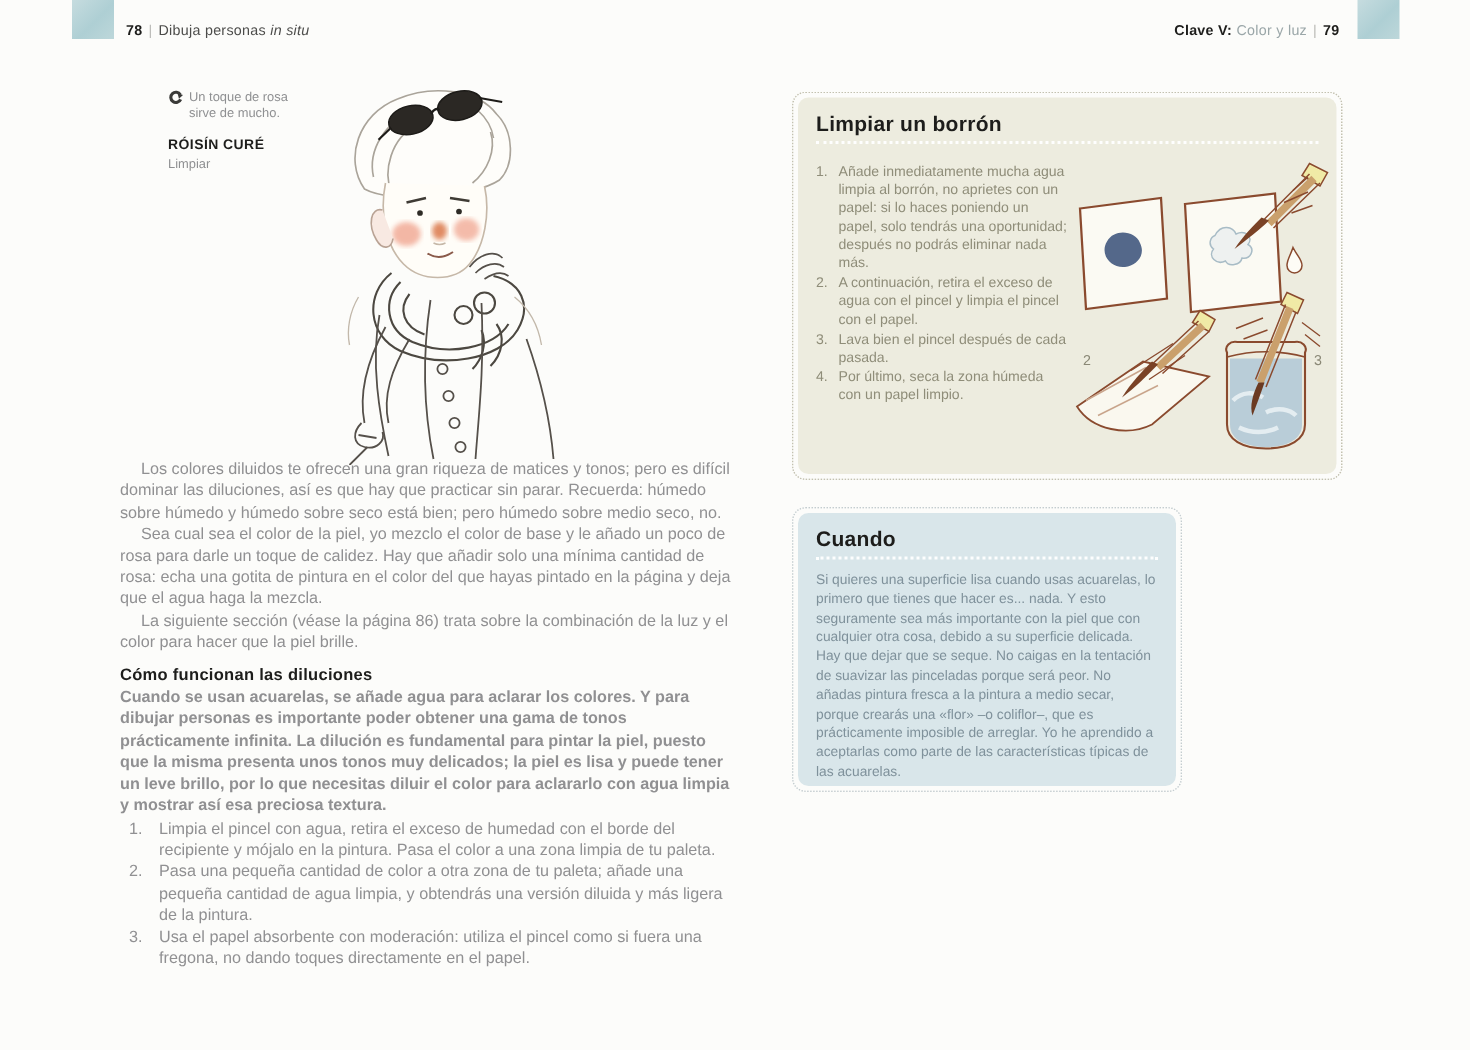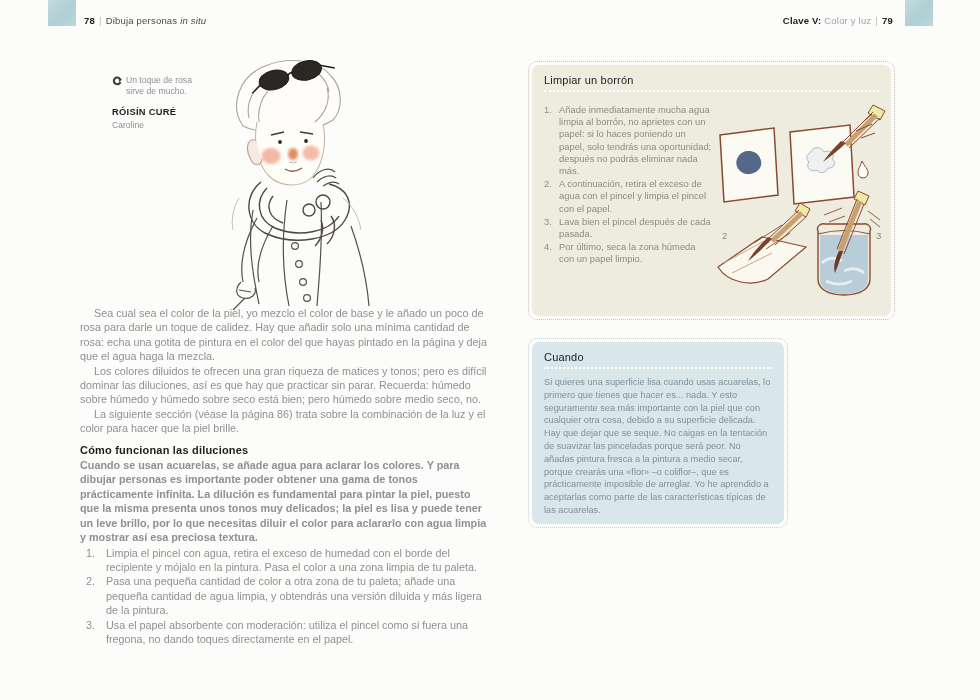--- a/index.html
+++ b/index.html
@@ -37,21 +37,21 @@
   .stepslist .step{display:flex;margin:0;}
   .stepslist .num{width:20px;flex:0 0 20px;text-align:left;padding-left:6px;}
   .stepslist .txt{flex:1;}
 
   
   .dotframe{border:1px dotted #c3c1b0;border-radius:9px;padding:3px;box-sizing:border-box;}
   .dotframe.blue{border-color:#c4cdd0;}
   .tintbox{width:100%;height:100%;box-sizing:border-box;border-radius:7px;padding:9px 12px 10px 12px;}
   .tintbox.cream{background:#edecdf;}
   .tintbox.blue{background:#d9e6ea;}
-  .boxhead{font-size:11px;font-weight:normal;color:#1d1d1b;letter-spacing:.2px;}
+  .boxhead{font-size:14px;font-weight:bold;color:#1d1d1b;letter-spacing:.2px;}
   .dotsep{height:0;border-bottom:2px dotted rgba(255,255,255,.95);margin:4px 0 7px 0;}
   .boxtext-olive{font-size:9.4px;line-height:12.2px;color:#8f8d79;}
   .boxtext-blue{font-size:9.2px;line-height:12.8px;color:#7f919b;}
   .boxcols{display:flex;}
   .boxcols .lcol{width:168px;flex:0 0 168px;}
   .boxcols .rcol{flex:1;position:relative;}
   .ministeps{margin:5px 0 0 0;padding:0;list-style:none;}
   .ministeps .step{display:flex;margin:0 0 1px 0;}
   .ministeps .num{width:15px;flex:0 0 15px;}
   .ministeps .txt{flex:1;}
@@ -66,32 +66,32 @@
   <div class="abs corner" style="left:48px;top:0;"></div>
   <div class="abs corner" style="left:905px;top:0;"></div>
 
   <div class="abs runhead" style="left:84px;top:15px;">
     <b>78</b><span class="sep">|</span><span>Dibuja personas</span>&nbsp;<i>in situ</i>
   </div>
   <div class="abs runhead" style="right:87px;top:15px;text-align:right;">
     <b>Clave V:</b>&nbsp;<span class="lite">Color y luz</span><span class="sep">|</span><b>79</b>
   </div>
 
-  <div class="abs caption" style="left:112px;top:75px;">
+  <div class="abs caption" style="left:112px;top:59px;">
     <div class="note-row">
       <span style="flex:0 0 10px;padding-top:1px;">
         <svg width="10" height="10" viewBox="0 0 10 10">
           <path d="M8.2,3.2 A3.4,3.4 0 1 0 8.4,6.2" fill="none" stroke="#3a3a38" stroke-width="2.1"></path>
           <polygon points="6.4,2.2 10,3.4 7.3,5.9" fill="#3a3a38"></polygon>
         </svg>
       </span>
       <span>Un toque de rosa sirve de mucho.</span>
     </div>
     <div class="artist">RÓISÍN CURÉ</div>
-    <div class="subject">Caroline</div>
+    <div class="subject">Limpiar</div>
   </div>
 
   <div class="abs" style="left:203px;top:48px;width:200px;height:262px;">
     <svg width="200" height="262" viewBox="0 0 200 262">
       <defs>
         <filter id="soft">
             <feGaussianBlur stdDeviation="1.6"></feGaussianBlur>
           </filter>
       </defs>
 
@@ -162,22 +162,22 @@
       </g>
 
       <g stroke="#c2b8aa" stroke-width=".9" fill="none">
         <path d="M140,150 C150,158 156,170 158,182"></path>
         <path d="M36,150 C30,160 28,172 30,182"></path>
       </g>
     </svg>
   </div>
 
   <div class="abs maincol" style="left:80px;top:306px;">
+    <p>Los colores diluidos te ofrecen una gran riqueza de matices y tonos; pero es difícil dominar las diluciones, así es que hay que practicar sin parar. Recuerda: húmedo sobre húmedo y húmedo sobre seco está bien; pero húmedo sobre medio seco, no.</p>
     <p>Sea cual sea el color de la piel, yo mezclo el color de base y le añado un poco de rosa para darle un toque de calidez. Hay que añadir solo una mínima cantidad de rosa: echa una gotita de pintura en el color del que hayas pintado en la página y deja que el agua haga la mezcla.</p>
-    <p>Los colores diluidos te ofrecen una gran riqueza de matices y tonos; pero es difícil dominar las diluciones, así es que hay que practicar sin parar. Recuerda: húmedo sobre húmedo y húmedo sobre seco está bien; pero húmedo sobre medio seco, no.</p>
     <p>La siguiente sección (véase la página 86) trata sobre la combinación de la luz y el color para hacer que la piel brille.</p>
     <h3>Cómo funcionan las diluciones</h3>
     <p class="noindent">Cuando se usan acuarelas, se añade agua para aclarar los colores. Y para dibujar personas es importante poder obtener una gama de tonos prácticamente infinita. La dilución es fundamental para pintar la piel, puesto que la misma presenta unos tonos muy delicados; la piel es lisa y puede tener un leve brillo, por lo que necesitas diluir el color para aclararlo con agua limpia y mostrar así esa preciosa textura.</p>
     <div class="stepslist">
       <div class="step">
         <span class="num">1.</span>
         <span class="txt">Limpia el pincel con agua, retira el exceso de humedad con el borde del recipiente y mójalo en la pintura. Pasa el color a una zona limpia de tu paleta.</span>
       </div>
       <div class="step">
         <span class="num">2.</span>

